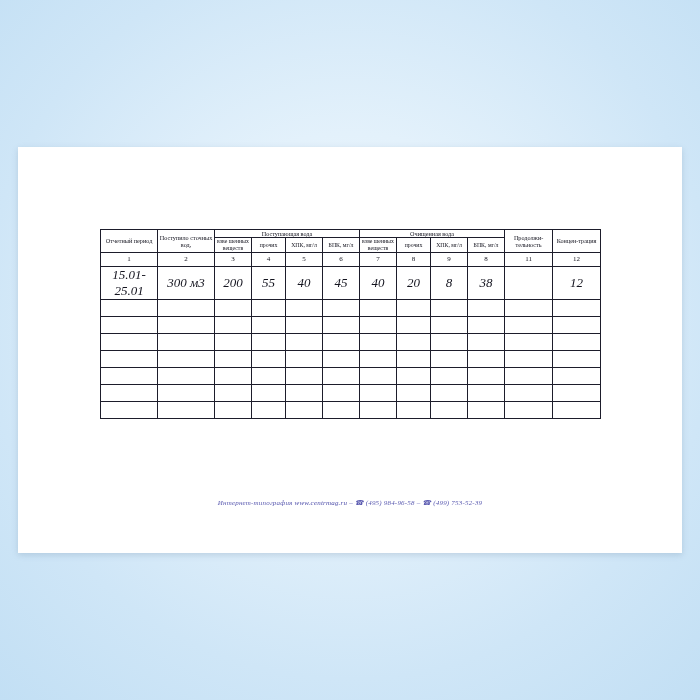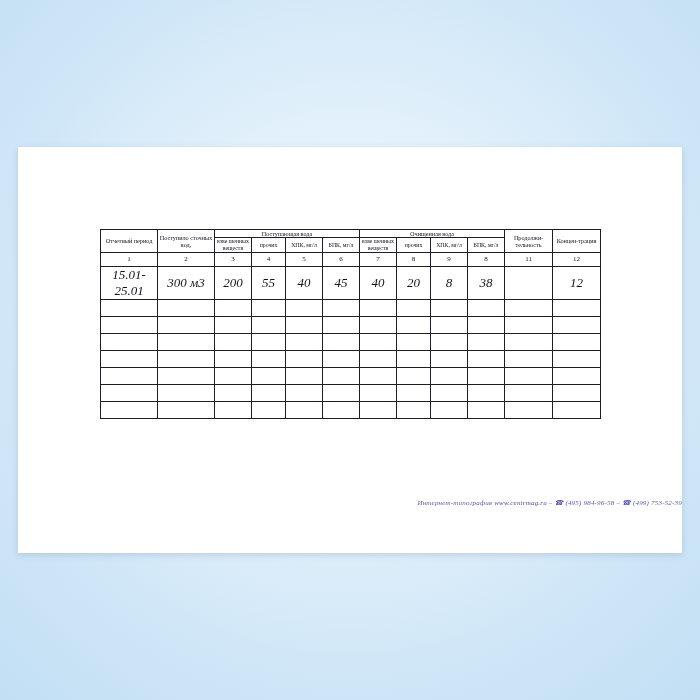--- a/index.html
+++ b/index.html
@@ -72,21 +72,21 @@
     margin-top: 40px;
   }
   .emptyrow td {
     height: 16px;
   }
   .footer {
     position: absolute;
     left: 0;
     top: 352px;
     width: 664px;
-    text-align: right;
+    text-align: center;
     font-size: 7px;
     font-style: italic;
     color: #5a5ab0;
     letter-spacing: 0.2px;
   }
   .footer .site { color: #4a4aa8; }
 </style>
 </head>
 <body>
 

